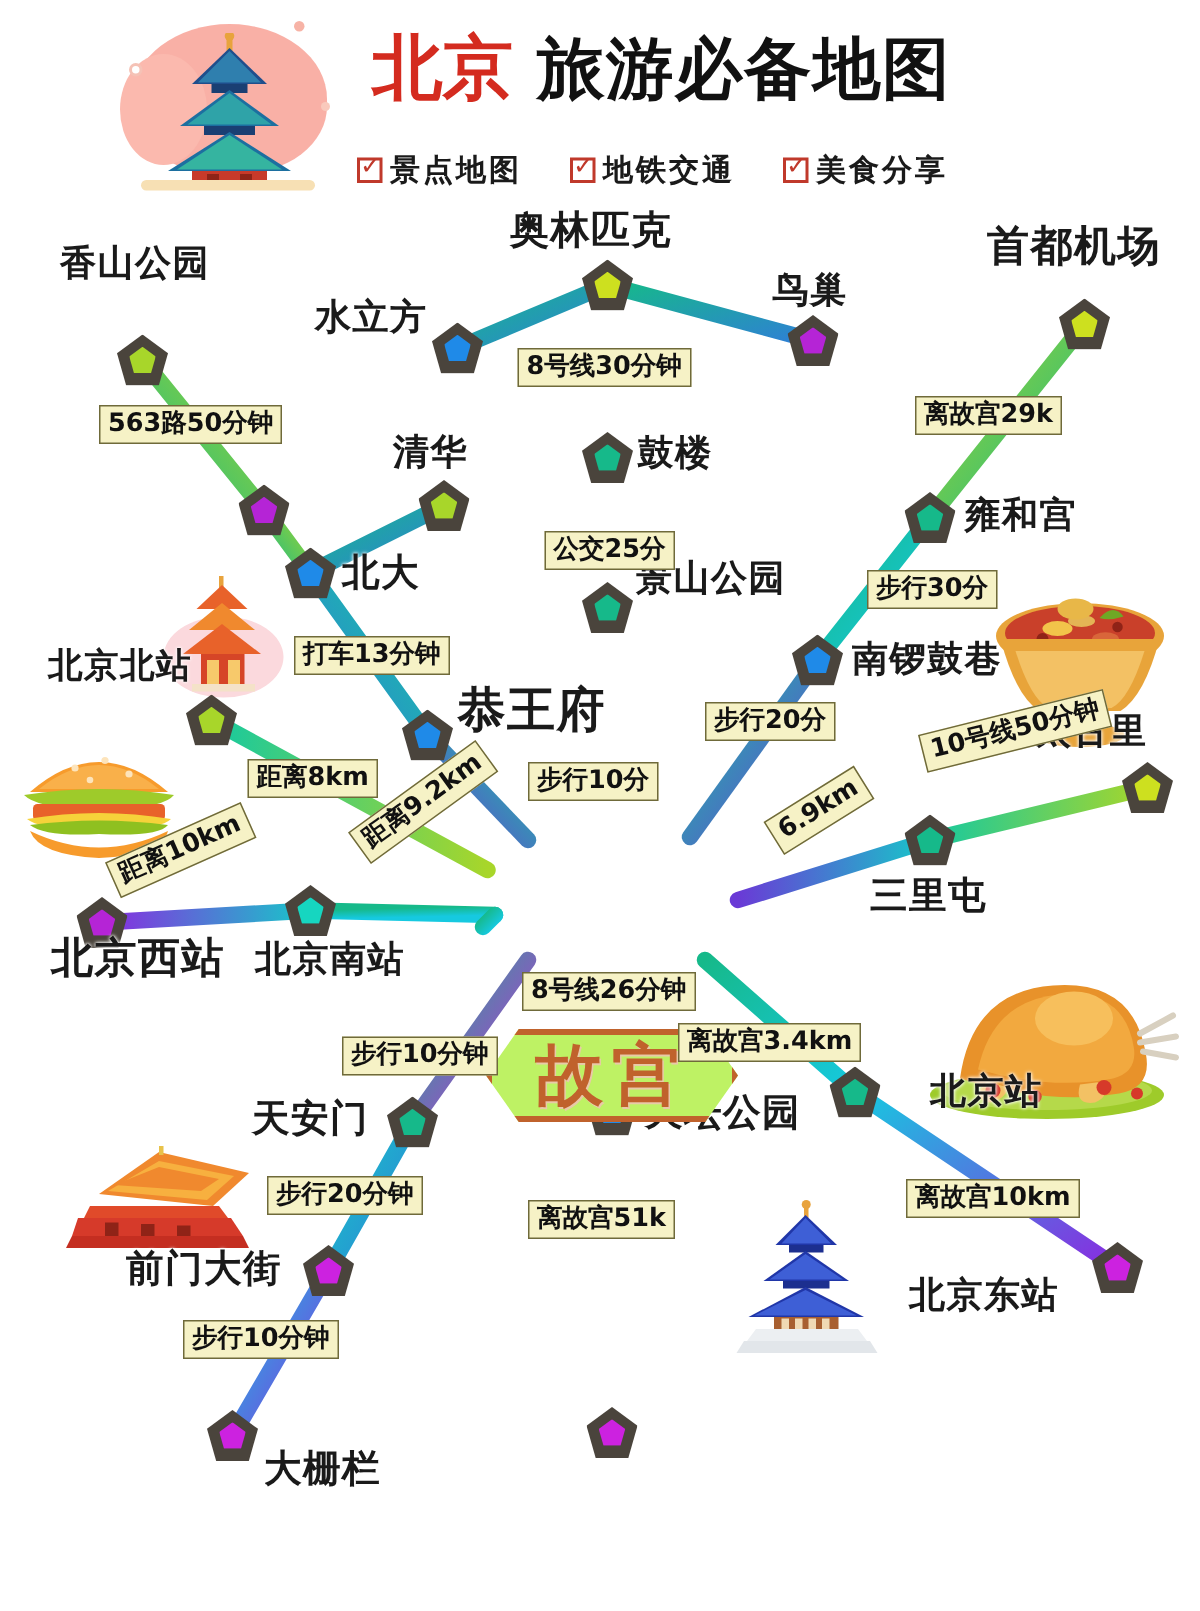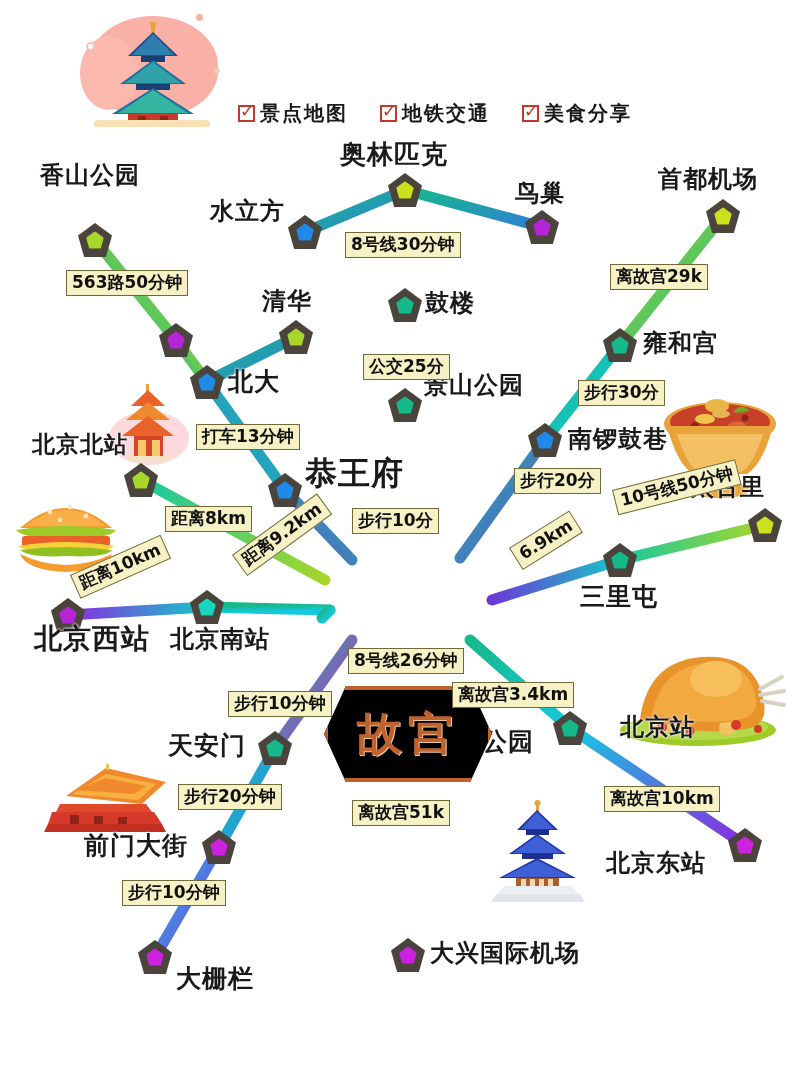--- a/index.html
+++ b/index.html
@@ -81,22 +81,22 @@
   }
   .nlabel.two { line-height: 1.05; }
 
   .tag {
     position: absolute; background: #f6f2c6; border: 1.5px solid #6f6a3a;
     color: #111; font-size: 17px; font-weight: bold; white-space: nowrap;
     padding: 1px 5px 2px; line-height: 1.25; letter-spacing: 0px;
   }
 
   #hub {
-    position: absolute; left: 324px; top: 546px; width: 168px; height: 96px;
-    background: #000000; border: 4px solid #c0622c;
+    position: absolute; left: 324px; top: 546px; width: 168px; height: 62px;
+    background: #bef264; border: 4px solid #c0622c;
     clip-path: polygon(13% 0%, 87% 0%, 100% 50%, 87% 100%, 13% 100%, 0% 50%);
     display: flex; align-items: center; justify-content: center;
   }
   #hub-inner {
     position: absolute; inset: 0; display: flex; align-items: center; justify-content: center;
   }
   #hub-label {
     font-size: 45px; font-weight: bold; color: #c0622c; letter-spacing: 6px;
     text-shadow: 1px 1px 0 #e9c9a8;
   }
@@ -131,20 +131,26 @@
           <path d="M45 66 L86 92 L4 92 Z" fill="#1c6fa0"></path>
           <path d="M45 68 L80 91 L10 91 Z" fill="#35b4a0"></path>
           <rect x="20" y="92" width="50" height="12" fill="#c73a2a"></rect>
           <rect x="30" y="94" width="8" height="10" fill="#8f2317"></rect>
           <rect x="52" y="94" width="8" height="10" fill="#8f2317"></rect>
         </svg>
       </div>
       <div id="logo-base"></div>
     </div>
 
+    <div id="title-row">
+      <span class="title-hl">
+        <span class="title-hl-bg"></span>
+        <span>北京</span>
+      </span><span class="title-rest">旅游必备地图</span>
+    </div>
 
     <div id="checks">
       <div class="check-item">
         <span class="cbox">
             <span class="brd"></span>
             <span class="tick">✓</span>
           </span>
         <span class="check-label">景点地图</span>
       </div>
       <div class="check-item">
@@ -437,21 +443,21 @@
     <div class="node" style="left:285px;top:350px;">
       <div class="pent-out"></div>
         <div class="pent-in" style="background:#1f8ae8;"></div>
       </div>
     <div class="nlabel" style="left:305px;top:316px;font-size:32px;">恭王府</div>
 
     <div class="node" style="left:723px;top:76px;">
       <div class="pent-out"></div>
         <div class="pent-in" style="background:#cde01f;"></div>
       </div>
-    <div class="nlabel" style="left:658px;top:26px;font-size:24px;">首都机场</div>
+    <div class="nlabel" style="left:658px;top:8px;font-size:28px;">首都机场</div>
 
     <div class="node" style="left:620px;top:205px;">
       <div class="pent-out"></div>
         <div class="pent-in" style="background:#16b98a;"></div>
       </div>
     <div class="nlabel" style="left:643px;top:190px;font-size:24px;">雍和宫</div>
 
     <div class="node" style="left:545px;top:300px;">
       <div class="pent-out"></div>
         <div class="pent-in" style="background:#1f8ae8;"></div>
@@ -503,21 +509,20 @@
     <div class="node" style="left:408px;top:600px;">
       <div class="pent-out"></div>
         <div class="pent-in" style="background:#1f8ae8;"></div>
       </div>
     <div class="nlabel" style="left:430px;top:588px;font-size:25px;">天坛公园</div>
 
     <div class="node" style="left:408px;top:815px;">
       <div class="pent-out"></div>
         <div class="pent-in" style="background:#cc22e0;"></div>
       </div>
-    <div class="nlabel" style="left:430px;top:800px;font-size:24px;">大兴国际机场</div>
 
     <div class="node" style="left:570px;top:588px;">
       <div class="pent-out"></div>
         <div class="pent-in" style="background:#16b98a;"></div>
       </div>
     <div class="nlabel" style="left:620px;top:574px;font-size:24px;">北京站</div>
 
     <div class="node" style="left:745px;top:705px;">
       <div class="pent-out"></div>
         <div class="pent-in" style="background:#cc22e0;"></div>
@@ -529,21 +534,21 @@
         <span id="hub-label">故宫</span>
       </div>
     </div>
 
     <div class="tag" style="left:66px;top:130px;">563路50分钟</div>
     <div class="tag" style="left:345px;top:92px;">8号线30分钟</div>
     <div class="tag" style="left:363px;top:214px;">公交25分</div>
     <div class="tag" style="left:610px;top:124px;">离故宫29k</div>
     <div class="tag" style="left:578px;top:240px;">步行30分</div>
     <div class="tag" style="left:196px;top:284px;">打车13分钟</div>
-    <div class="tag" style="left:470px;top:328px;margin-left:44px;">步行20分</div>
+    <div class="tag" style="left:470px;top:328px;">步行20分</div>
     <div class="tag" style="left:165px;top:366px;">距离8km</div>
     <div class="tag" style="left:352px;top:368px;">步行10分</div>
     <div class="tag" style="left:612px;top:350px;transform:rotate(-14deg);transform-origin:left top;">10号线50分钟</div>
     <div class="tag" style="left:232px;top:415px;transform:rotate(-36deg);transform-origin:left top;">距离9.2km</div>
     <div class="tag" style="left:70px;top:435px;transform:rotate(-24deg);transform-origin:left top;">距离10km</div>
     <div class="tag" style="left:509px;top:408px;transform:rotate(-32deg);transform-origin:left top;">6.9km</div>
     <div class="tag" style="left:348px;top:508px;">8号线26分钟</div>
     <div class="tag" style="left:452px;top:542px;">离故宫3.4km</div>
     <div class="tag" style="left:228px;top:551px;">步行10分钟</div>
     <div class="tag" style="left:178px;top:644px;">步行20分钟</div>

